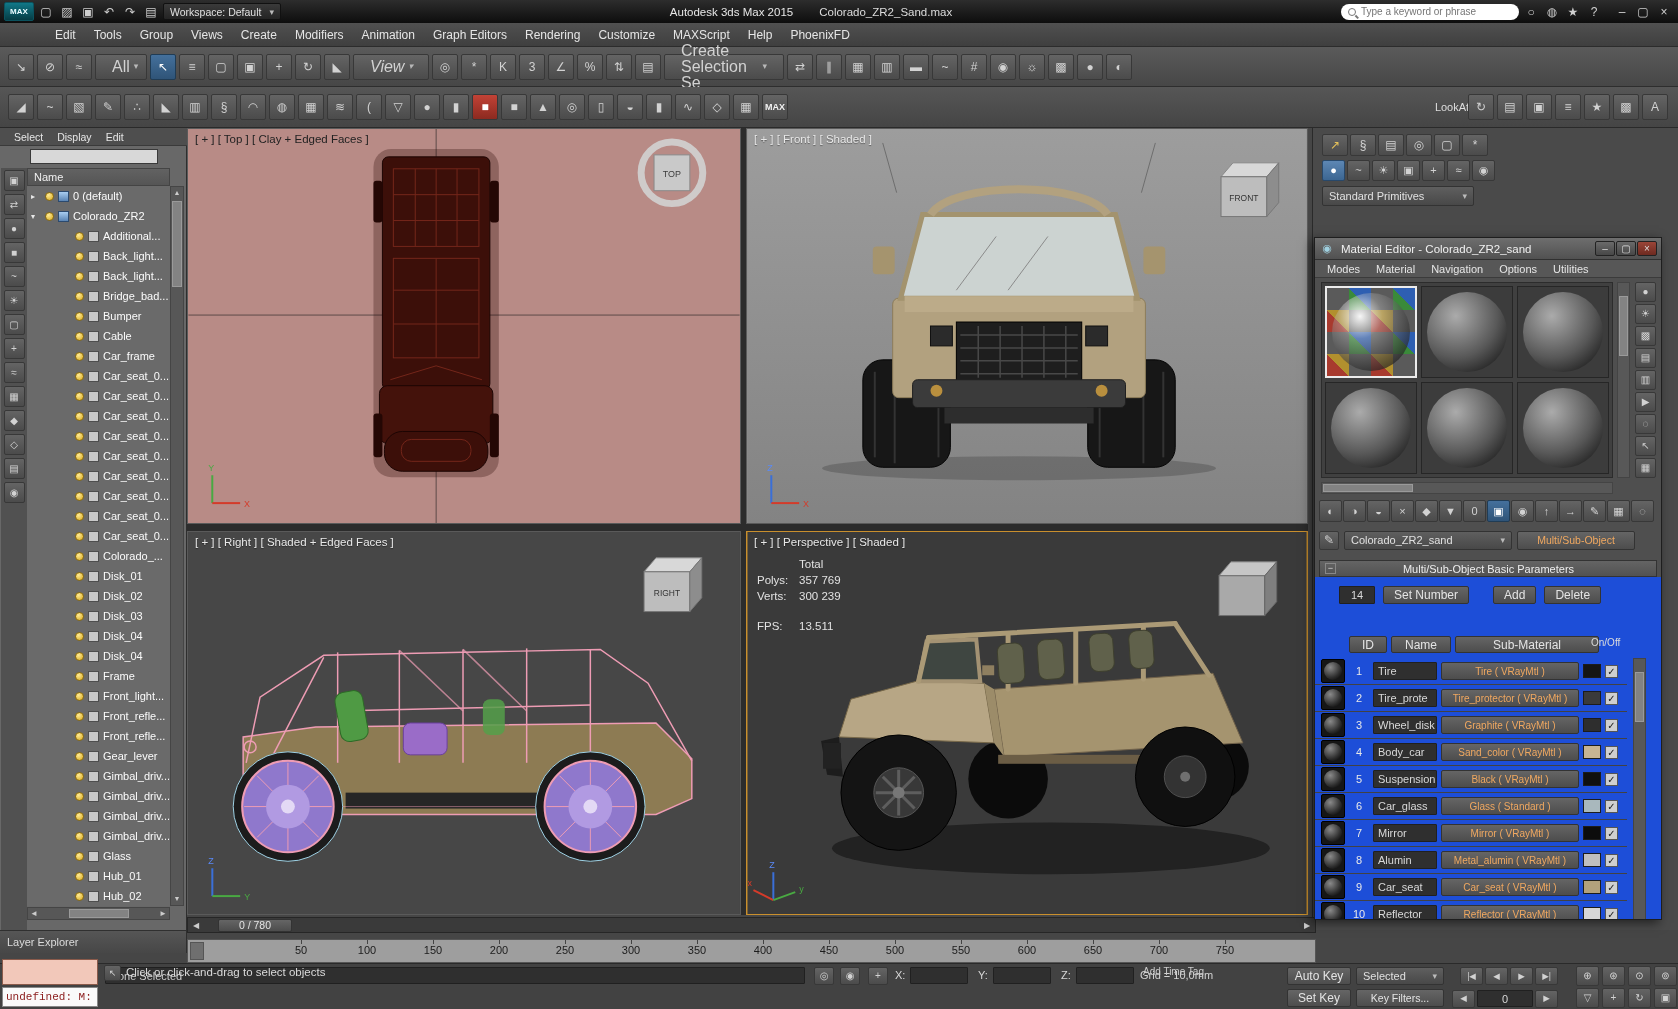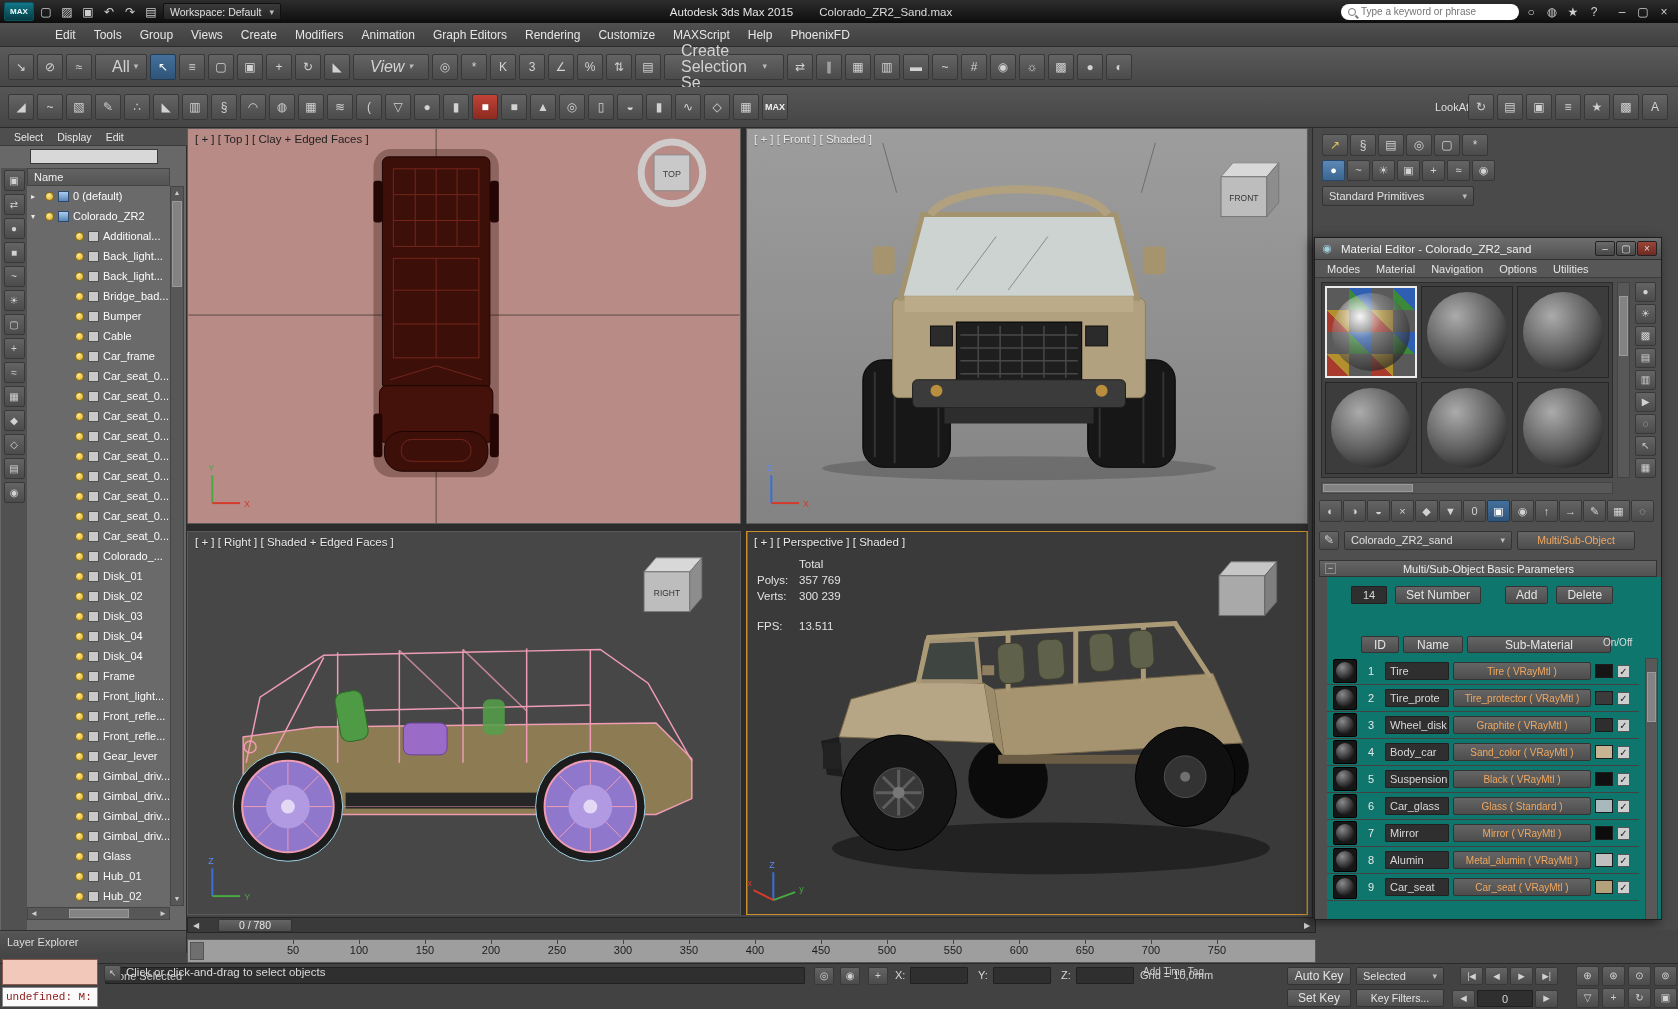--- a/index.html
+++ b/index.html
@@ -138,21 +138,21 @@
 #me-hscroll .sb-thumb{position:absolute;left:1px;top:1px;width:90px;height:8px}
 #me-toolbar{position:absolute;left:4px;top:262px;display:flex;gap:1px}
 #me-toolbar .icon{width:23px;height:22px;font-size:11px}
 #me-name-row{position:absolute;left:4px;top:292px;width:340px;height:20px;display:flex;align-items:center;gap:5px}
 #me-name-row .dd{width:168px;height:19px}
 #me-type-btn{width:118px;height:19px;color:#f0a860;font-size:10.5px}
 #me-rollout{position:absolute;left:4px;top:322px;width:338px;height:17px;background:linear-gradient(#646464,#525252);
 border:1px solid #333;display:flex;align-items:center;font-size:11px;color:#eee}
 #me-rollout .minus{width:11px;height:11px;border:1px solid #888;margin:0 5px;font-size:9px;line-height:9px;text-align:center;color:#ddd}
 #me-rollout .rt{flex:1;text-align:center;margin-right:20px}
-#me-params{position:absolute;left:12px;top:339px;width:100%;height:344px;background:#0f766e}
+#me-params{position:absolute;left:0;top:339px;width:100%;height:344px;background:#1d4ed8}
 #me-setnum{position:absolute;left:24px;top:9px;display:flex;gap:8px;align-items:center}
 #me-setnum .fld{width:36px;height:18px;justify-content:center}
 #me-setnum .btn{height:18px;padding:0 10px}
 #me-setnum .btn.sp{margin-left:16px}
 #me-thead{position:absolute;left:0;top:59px;width:100%;height:18px}
 #me-thead .btn{position:absolute;height:17px}
 #me-onoff{position:absolute;left:276px;top:1px;font-size:10px;color:#ddd}
 #me-rows{position:absolute;left:0;top:81px;width:312px}
 .mrow{height:27px;display:flex;align-items:center;gap:4px;padding-left:6px;border-bottom:1px solid #424242}
 .mthumb{width:24px;height:24px;background:#161616;border:1px solid #000;border-radius:2px;position:relative;flex:0 0 auto}
@@ -166,21 +166,21 @@
 font-size:10px;color:#222;line-height:12px;text-align:center}
 .mchk.checked::after{content:"✓"}
 #me-tscroll{position:absolute;left:318px;top:81px;width:13px;height:263px;background:#585858;border:1px solid #444}
 #me-tscroll .sb-thumb{position:absolute;left:1px;top:13px;width:9px;height:50px}
 
 #time-slider{position:absolute;left:187px;top:917px;width:1129px;height:16px;background:#3a3a3a;
 border:1px solid #262626;display:flex;align-items:center}
 #ts-left,#ts-right{width:16px;height:14px;font-size:8px;color:#ccc;display:flex;align-items:center;justify-content:center}
 #ts-handle{position:absolute;left:30px;width:74px;height:13px;font-size:10.5px}
 #ruler{position:absolute;left:187px;top:939px;width:1129px;height:24px;background:#9e9e9e;border:1px solid #555}
-#ticks{position:absolute;left:72px;top:0;width:990px;height:34px;display:flex}
+#ticks{position:absolute;left:80px;top:0;width:990px;height:34px;display:flex}
 .tick{flex:1;position:relative;text-align:center;font-size:11px;color:#1c1c1c;padding-top:4px}
 .tick::before{content:"";position:absolute;left:50%;top:0;width:1px;height:4px;background:#444}
 #ruler-zero{position:absolute;left:2px;top:2px;width:14px;height:18px;background:#6f6f6f;border:1px solid #555}
 
 #statusbar{position:absolute;left:0;top:963px;width:1678px;height:46px;background:#424242;border-top:1px solid #2a2a2a}
 #macro-box{position:absolute;left:2px;top:-5px;width:96px;height:26px;background:#f2c8ba;border:1px solid #8a5a4a}
 #listener-box{position:absolute;left:2px;top:23px;width:96px;height:20px;background:#fafafa;border:1px solid #888;
 font-size:11px;color:#8a1a1a;display:flex;align-items:center;padding:0 3px;white-space:nowrap;overflow:hidden;
 font-family:"Liberation Mono",monospace}
 .srow1{position:absolute;top:3px;height:19px}
@@ -1098,20 +1098,28 @@
 
           <div class="mrow">
             <span class="mthumb"></span>
             <span class="mid">9</span>
             <span class="mname fld">Car_seat</span>
             <span class="msub btn">Car_seat ( VRayMtl )</span>
             <span class="mswatch" style="background: rgb(179, 161, 124);"></span>
             <span class="mchk checked"></span>
           </div>
 
+          <div class="mrow">
+            <span class="mthumb"></span>
+            <span class="mid">10</span>
+            <span class="mname fld">Reflector</span>
+            <span class="msub btn">Reflector ( VRayMtl )</span>
+            <span class="mswatch" style="background: rgb(214, 214, 214);"></span>
+            <span class="mchk checked"></span>
+          </div>
         </div>
       <div id="me-tscroll">
           <div class="sb-thumb"></div>
         </div>
     </div>
   </div>
 
   <div id="time-slider">
     <div id="ts-left">◀</div>
     <div id="ts-handle" class="btn">0 / 780</div>

